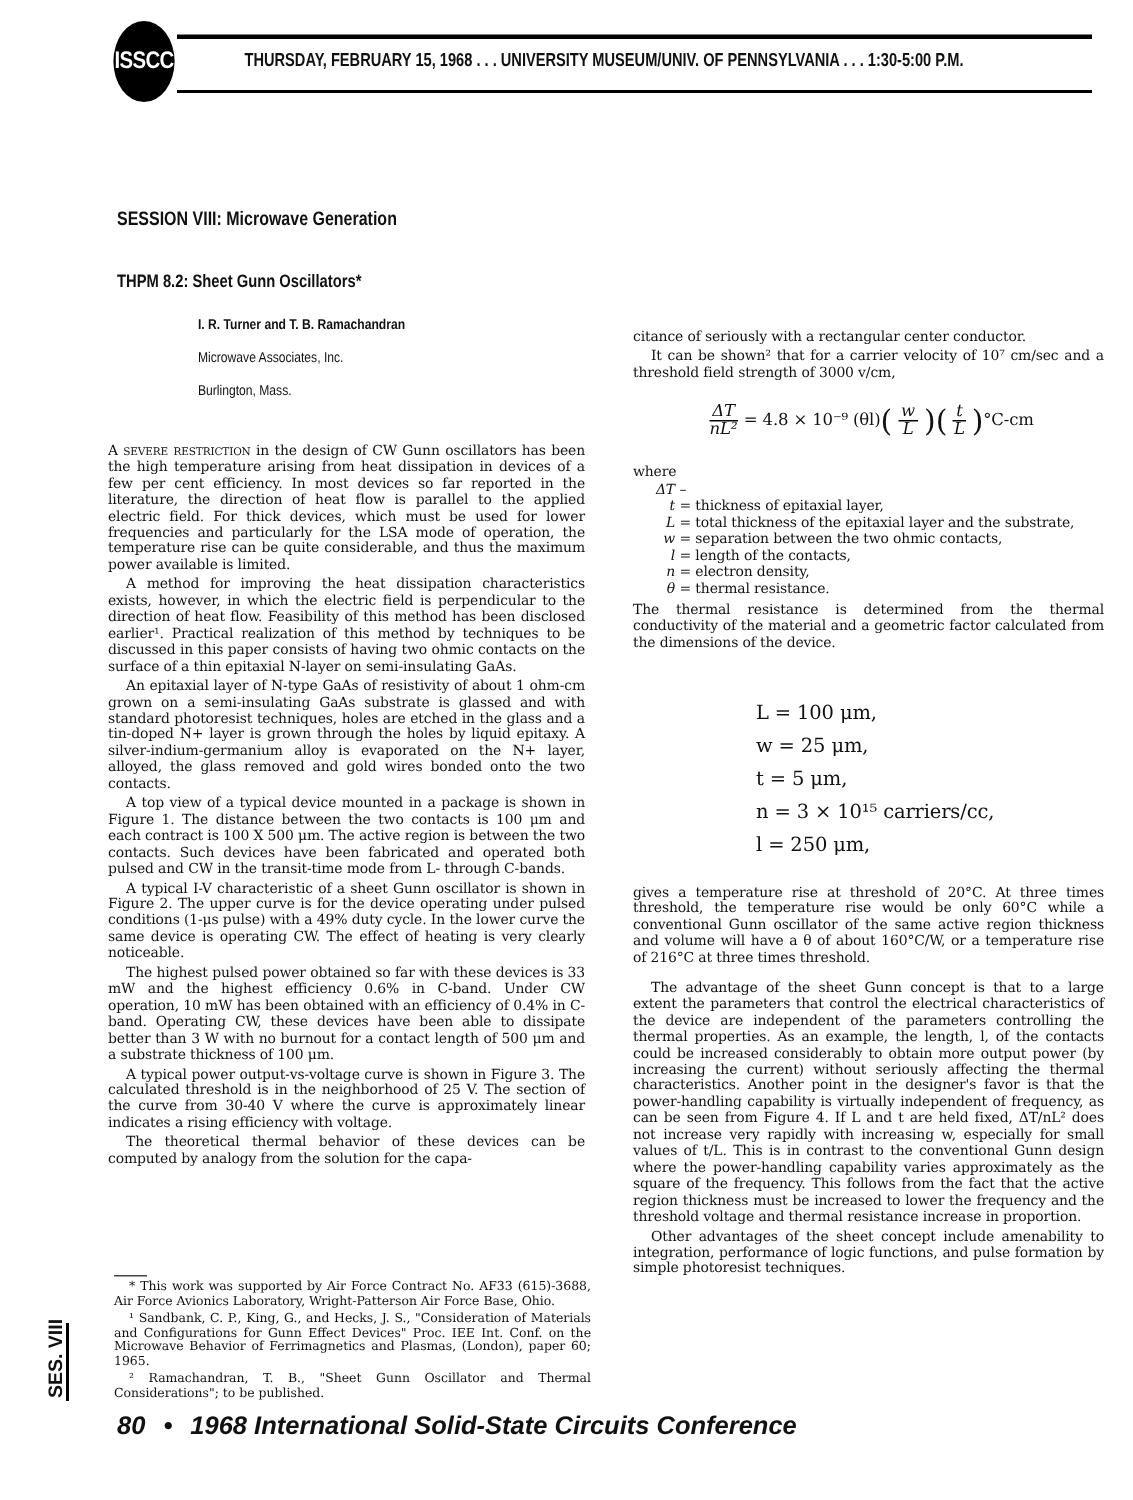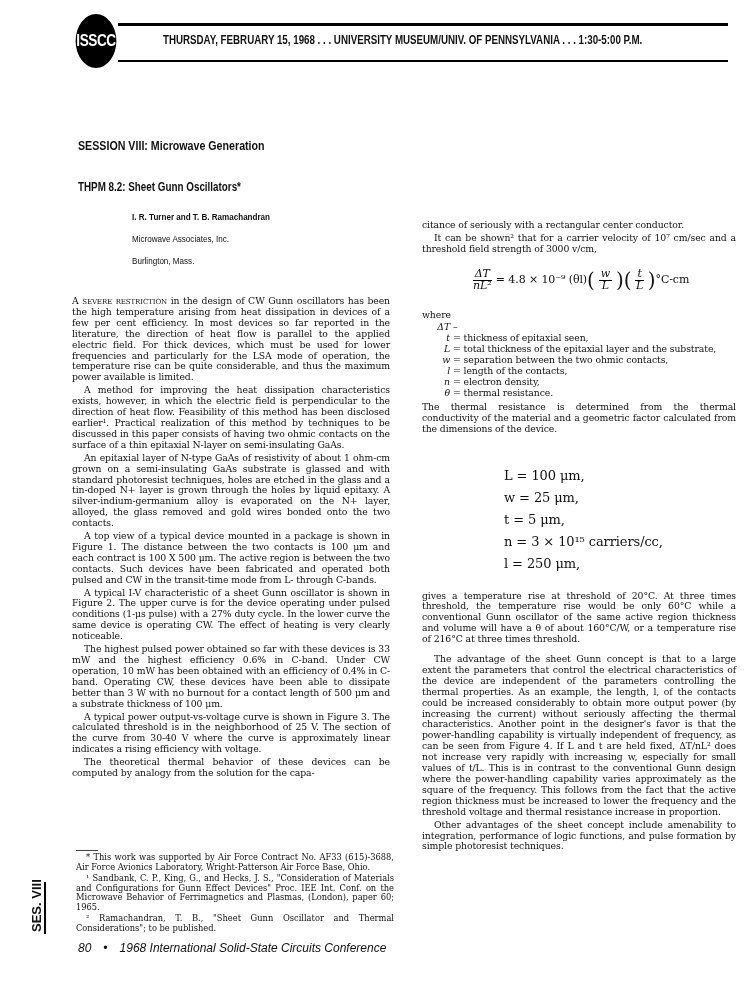--- a/index.html
+++ b/index.html
@@ -26,21 +26,21 @@
   .where-list { margin:2px 0 3px 0; }
   .where-list div { display:flex; }
   .where-list .sym { width:28px; text-align:right; padding-right:3px; flex:none; font-style:italic; }
   .where-list .def { flex:1; }
   .sample { margin:30px 0 16px 82px; font-size:13px; line-height:22px; }
   .footnote-rule { position:absolute; left:76px; top:850px; width:22px; height:1px; background:#444; }
   .footnotes { position:absolute; left:76px; top:853px; width:318px; font-size:8.3px; line-height:9.5px; text-align:justify; }
   .footnotes p { margin:0 0 2px 0; text-indent:10px; }
   .tab { position:absolute; left:28px; top:882px; width:16px; height:52px; border-right:2px solid #000; }
   .tab-text { position:absolute; left:29px; top:932px; font-family:"Liberation Sans", sans-serif; font-weight:bold; font-size:13px; transform:rotate(-90deg); transform-origin:left top; white-space:nowrap; }
-  .footer { position:absolute; left:78px; top:941px; font-family:"Liberation Sans", sans-serif; font-weight:normal; font-style:italic; font-size:12px; white-space:nowrap; }
+  .footer { position:absolute; left:78px; top:941px; font-family:"Liberation Sans", sans-serif; font-weight:bold; font-style:italic; font-size:17px; white-space:nowrap; }
   .footer .dot { margin:0 12px; }
   .footer .page { margin-right:0; }
   i { font-style:italic; }
 </style>
 </head>
 <body>
 
 <div class="logo">
     <span>ISSCC</span>
   </div>
@@ -54,21 +54,21 @@
   <div class="names">I. R. Turner and T. B. Ramachandran</div>
   <div>Microwave Associates, Inc.</div>
   <div>Burlington, Mass.</div>
 </div>
 
 <div class="col left">
   <p class="noindent"><span class="sc">A severe restriction</span><span> in the design of CW Gunn oscillators has been the high temperature arising from heat dissipation in devices of a few per cent efficiency. In most devices so far reported in the literature, the direction of heat flow is parallel to the applied electric field. For thick devices, which must be used for lower frequencies and particularly for the LSA mode of operation, the temperature rise can be quite considerable, and thus the maximum power available is limited.</span></p>
   <p>A method for improving the heat dissipation characteristics exists, however, in which the electric field is perpendicular to the direction of heat flow. Feasibility of this method has been disclosed earlier¹. Practical realization of this method by techniques to be discussed in this paper consists of having two ohmic contacts on the surface of a thin epitaxial N-layer on semi-insulating GaAs.</p>
   <p>An epitaxial layer of N-type GaAs of resistivity of about 1 ohm-cm grown on a semi-insulating GaAs substrate is glassed and with standard photoresist techniques, holes are etched in the glass and a tin-doped N+ layer is grown through the holes by liquid epitaxy. A silver-indium-germanium alloy is evaporated on the N+ layer, alloyed, the glass removed and gold wires bonded onto the two contacts.</p>
   <p>A top view of a typical device mounted in a package is shown in Figure 1. The distance between the two contacts is 100 μm and each contract is 100 X 500 μm. The active region is between the two contacts. Such devices have been fabricated and operated both pulsed and CW in the transit-time mode from L- through C-bands.</p>
-  <p>A typical I-V characteristic of a sheet Gunn oscillator is shown in Figure 2. The upper curve is for the device operating under pulsed conditions (1-μs pulse) with a 27% duty cycle. In the lower curve the same device is operating CW. The effect of heating is very clearly noticeable.</p>
+  <p>A typical I-V characteristic of a sheet Gunn oscillator is shown in Figure 2. The upper curve is for the device operating under pulsed conditions (1-μs pulse) with a 49% duty cycle. In the lower curve the same device is operating CW. The effect of heating is very clearly noticeable.</p>
   <p>The highest pulsed power obtained so far with these devices is 33 mW and the highest efficiency 0.6% in C-band. Under CW operation, 10 mW has been obtained with an efficiency of 0.4% in C-band. Operating CW, these devices have been able to dissipate better than 3 W with no burnout for a contact length of 500 μm and a substrate thickness of 100 μm.</p>
   <p>A typical power output-vs-voltage curve is shown in Figure 3. The calculated threshold is in the neighborhood of 25 V. The section of the curve from 30-40 V where the curve is approximately linear indicates a rising efficiency with voltage.</p>
   <p>The theoretical thermal behavior of these devices can be computed by analogy from the solution for the capa-</p>
 </div>
 
 <div class="footnote-rule"></div>
 <div class="footnotes">
   <p>* This work was supported by Air Force Contract No. AF33 (615)-3688, Air Force Avionics Laboratory, Wright-Patterson Air Force Base, Ohio.</p>
   <p>¹ Sandbank, C. P., King, G., and Hecks, J. S., "Consideration of Materials and Configurations for Gunn Effect Devices" Proc. IEE Int. Conf. on the Microwave Behavior of Ferrimagnetics and Plasmas, (London), paper 60; 1965.</p>
   <p>² Ramachandran, T. B., "Sheet Gunn Oscillator and Thermal Considerations"; to be published.</p>
@@ -93,21 +93,21 @@
       <span class="frac">
         <i class="num">t</i>
         <i>L</i>
       </span>
       <span style="font-size:20px">)</span>
     <span>°C-cm</span>
   </div>
   <p class="noindent">where</p>
   <div class="where-list">
     <div><span class="sym">ΔT</span><span>–</span>&nbsp;</div>
-    <div><span class="sym">t</span><span>=</span>&nbsp;<span class="def">thickness of epitaxial seen,</span></div>
+    <div><span class="sym">t</span><span>=</span>&nbsp;<span class="def">thickness of epitaxial layer,</span></div>
     <div><span class="sym">L</span><span>=</span>&nbsp;<span class="def">total thickness of the epitaxial layer and the substrate,</span></div>
     <div><span class="sym">w</span><span>=</span>&nbsp;<span class="def">separation between the two ohmic contacts,</span></div>
     <div><span class="sym">l</span><span>=</span>&nbsp;<span class="def">length of the contacts,</span></div>
     <div><span class="sym">n</span><span>=</span>&nbsp;<span class="def">electron density,</span></div>
     <div><span class="sym">θ</span><span>=</span>&nbsp;<span class="def">thermal resistance.</span></div>
   </div>
   <p class="noindent">The thermal resistance is determined from the thermal conductivity of the material and a geometric factor calculated from the dimensions of the device.</p>
   <div class="sample">
     <div>L = 100 μm,</div>
     <div>w = 25 μm,</div>

